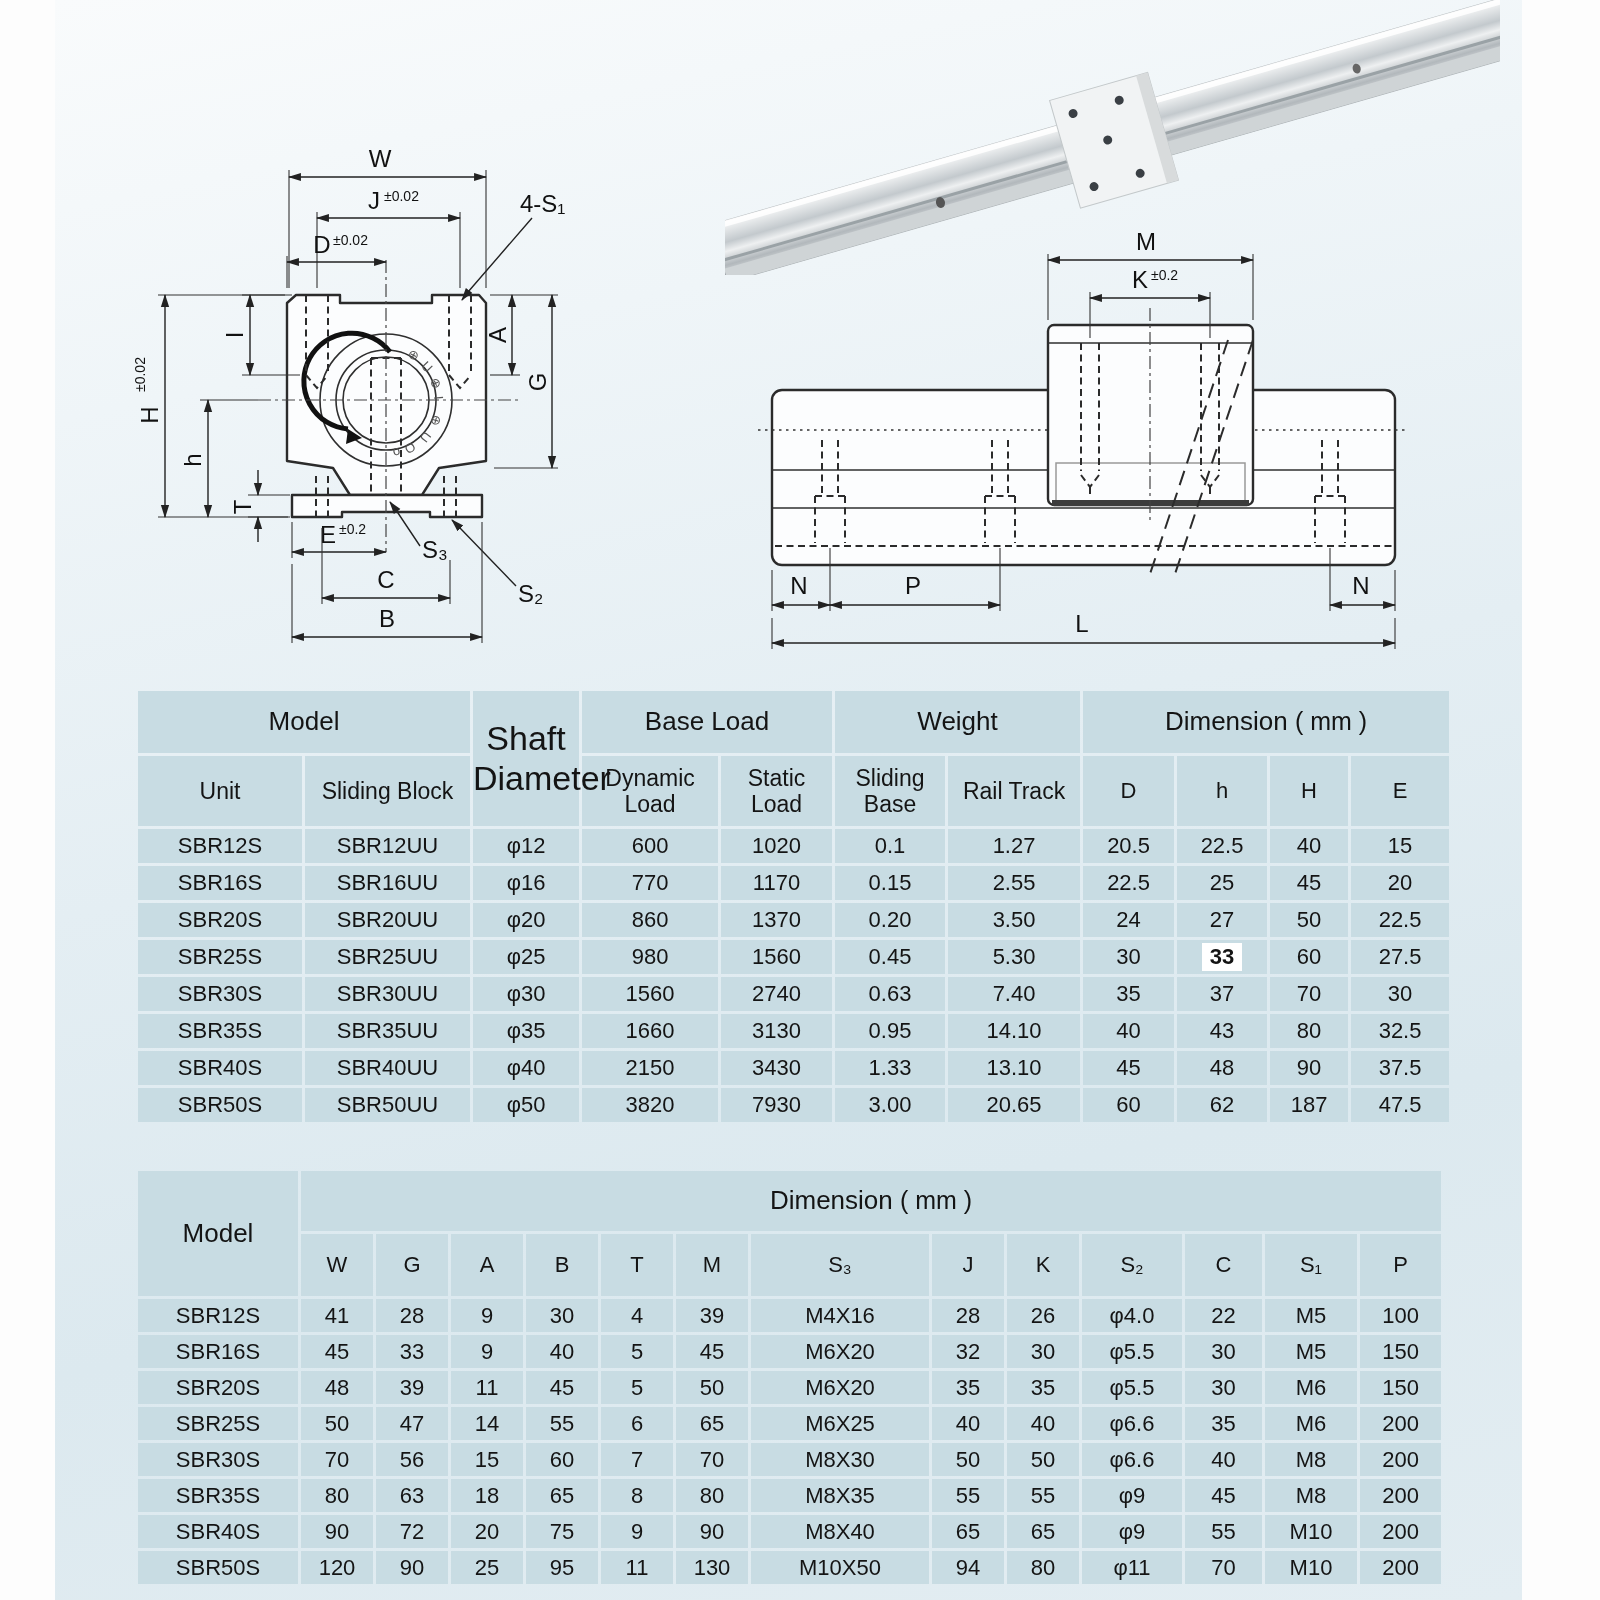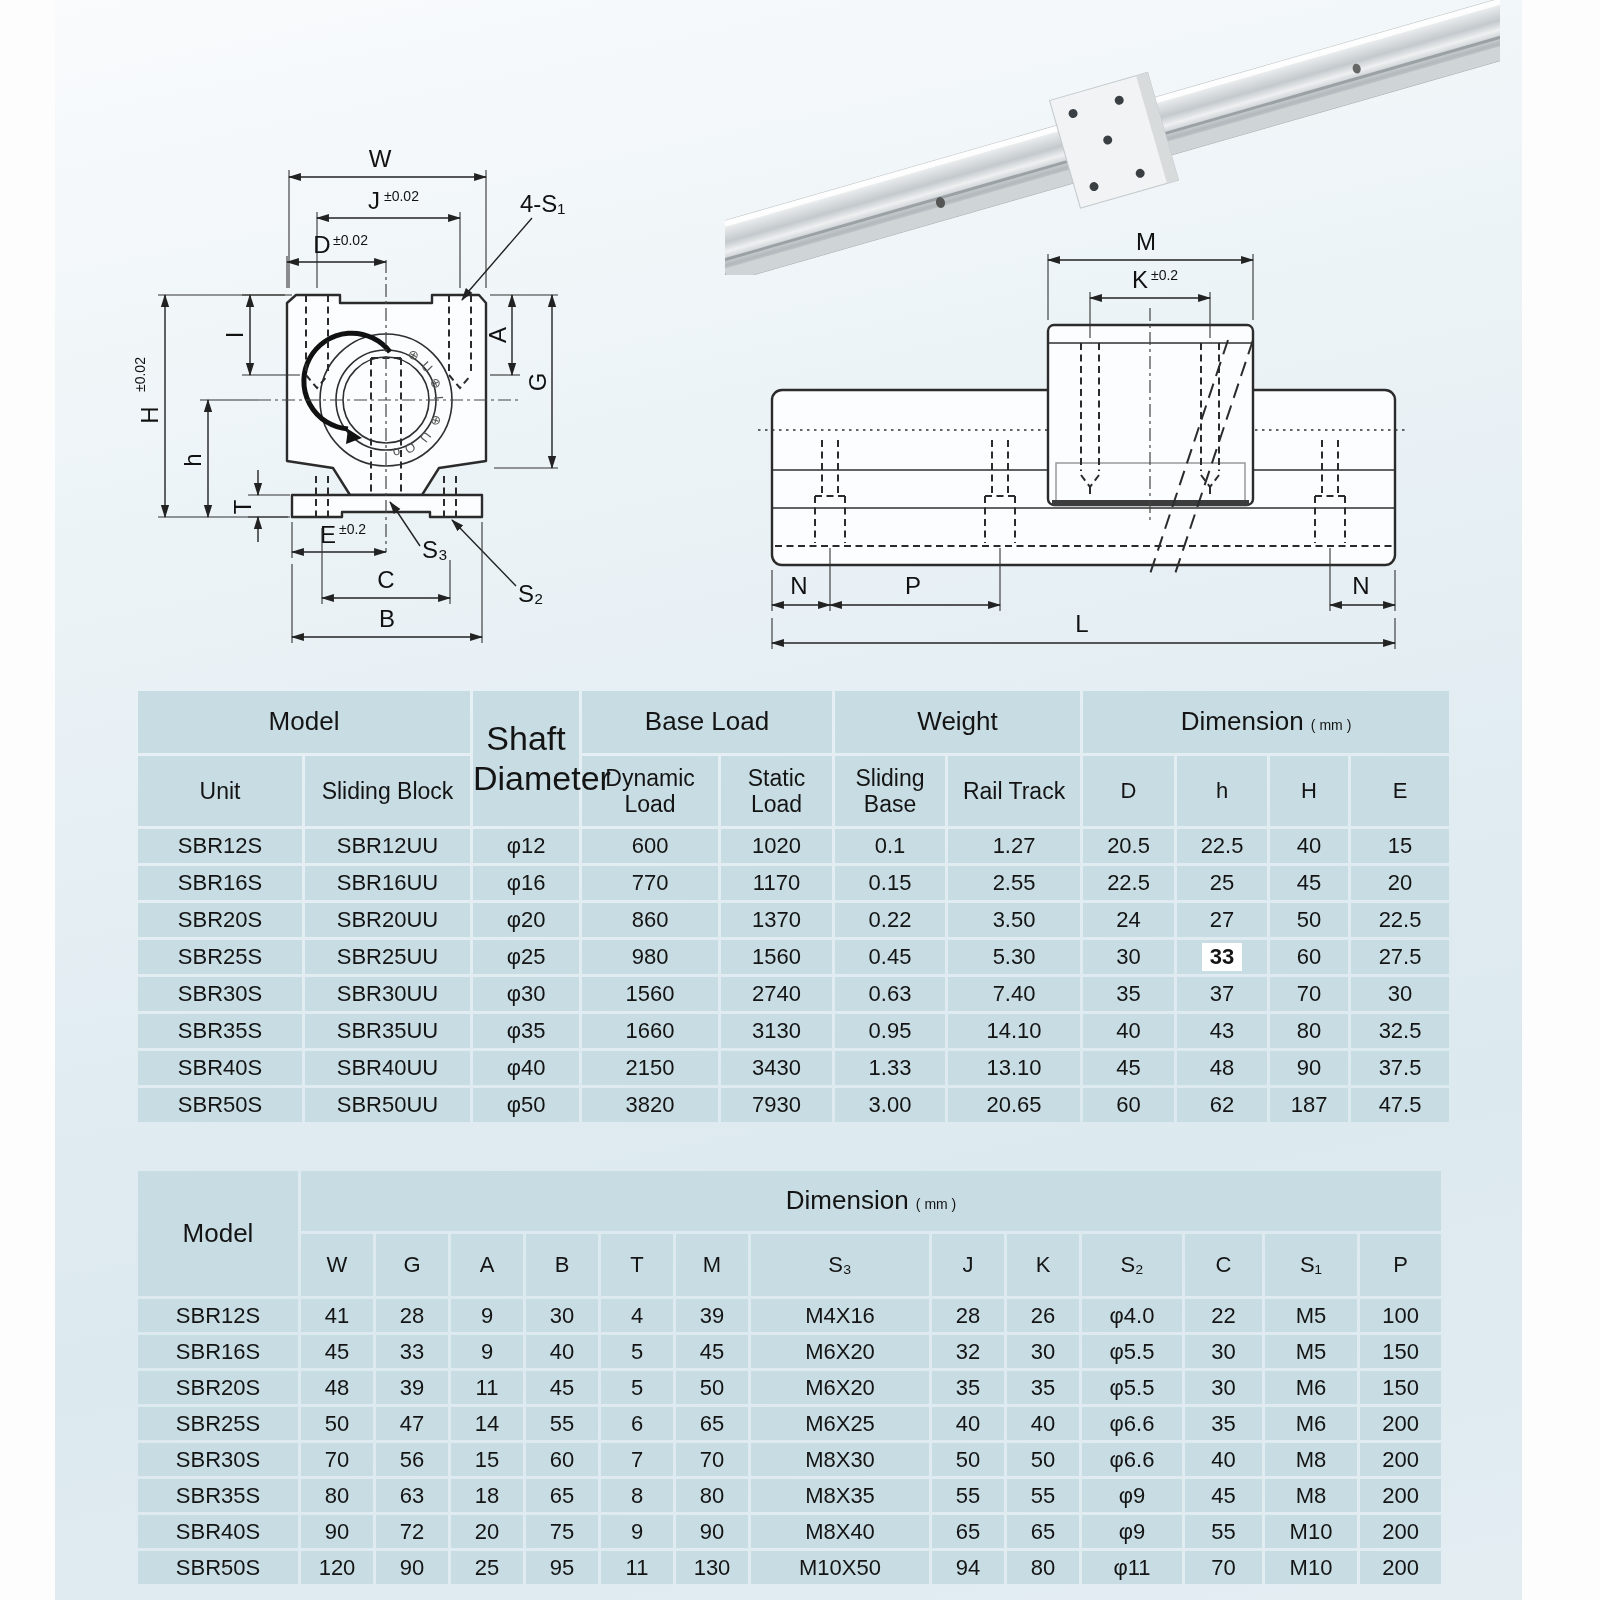--- a/index.html
+++ b/index.html
@@ -8,21 +8,21 @@
   .paper{position:absolute;left:55px;right:78px;top:0;bottom:0;
          background:linear-gradient(168deg,#f9fbfc 0%,#eff5f8 22%,#e4eef3 48%,#dce9ef 72%,#e3edf2 100%);}
   svg{position:absolute;overflow:visible;}
   
   table{position:absolute;border-collapse:separate;border-spacing:3px 3.5px;table-layout:fixed;}
   th,td{background:#c8dce3;text-align:center;vertical-align:middle;font-weight:400;
         padding:0;font-size:22px;color:#141414;line-height:1.15;}
   th.gh{font-size:26px;margin-left:48px;}
   th.sub{font-size:23px;}
   th.letter{font-size:22px;}
-  .unit{font-size:14px;}
+  .unit{font-size:25px;}
   #spec-table{left:135px;top:688px;width:1313px;}
   #spec-table tr.r1 th{height:62px;}
   #spec-table tr.r2 th{height:70px;}
   #spec-table td{height:34px;}
   #dim-table{left:135px;top:1168px;width:1309px;}
   #dim-table tr.r1 th{height:60px;}
   #dim-table tr.r2 th{height:62px;}
   #dim-table td{height:33px;}
   .patched{display:inline-block;background:#ffffff;padding:1px 8px;font-weight:700;}
   
@@ -346,21 +346,21 @@
           <td>25</td>
           <td>45</td>
           <td>20</td>
         </tr>
         <tr>
           <td>SBR20S</td>
           <td>SBR20UU</td>
           <td>φ20</td>
           <td>860</td>
           <td>1370</td>
-          <td>0.22</td>
+          <td>0.20</td>
           <td>3.50</td>
           <td>24</td>
           <td>27</td>
           <td>50</td>
           <td>22.5</td>
         </tr>
         <tr>
           <td>SBR25S</td>
           <td>SBR25UU</td>
           <td>φ25</td>

